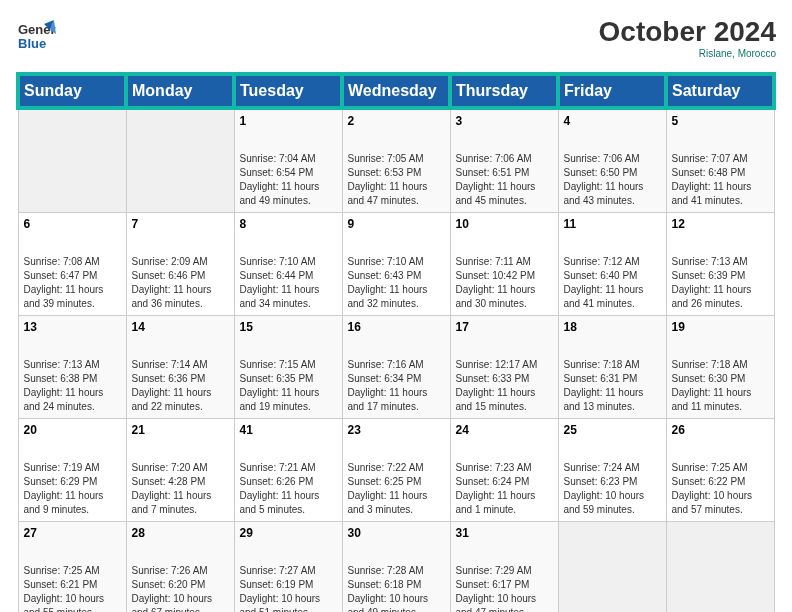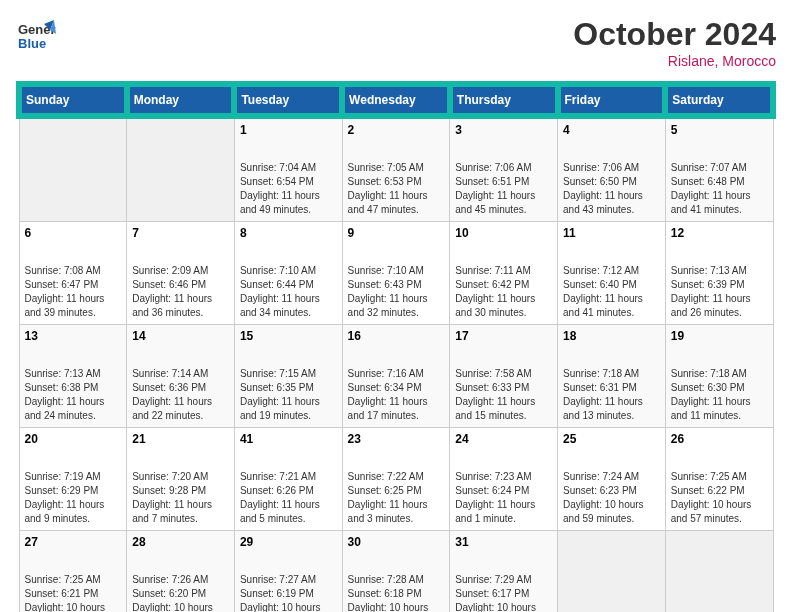--- a/index.html
+++ b/index.html
@@ -18,40 +18,40 @@
     }
     .logo {
       display: flex;
       align-items: center;
       gap: 4px;
     }
     .title-block {
       text-align: right;
     }
     .month-title {
-      font-size: 32px;
+      font-size: 28px;
       font-weight: bold;
       color: #333;
     }
     .subtitle {
-      font-size: 14px;
-      color: #be185d;
+      font-size: 10px;
+      color: #0f766e;
     }
     table {
       width: 100%;
       border-collapse: collapse;
       font-size: 11px;
     }
     thead tr th {
       background-color: #1a5fa8;
       color: #fff;
       padding: 6px 4px;
       text-align: left;
-      font-size: 12px;
-      border: 6px solid #14b8a6;
+      font-size: 16px;
+      border: 4px solid #14b8a6;
     }
     tbody tr td {
       border: 1px solid #ccc;
       vertical-align: top;
       padding: 4px 5px;
       height: 85px;
       width: calc(100% / 7);
       background: #fff;
     }
     tbody tr:nth-child(odd) td {
@@ -180,21 +180,21 @@
         <div class="day-info">
           <span>Sunrise: 7:10 AM</span><br>
           <span>Sunset: 6:43 PM</span><br>
           <span>Daylight: 11 hours and 32 minutes.</span>
         </div>
         </td>
         <td>
           <span class="day-number">10</span>
         <div class="day-info">
           <span>Sunrise: 7:11 AM</span><br>
-          <span>Sunset: 6:42 PM</span><br>
+          <span>Sunset: 10:42 PM</span><br>
           <span>Daylight: 11 hours and 30 minutes.</span>
         </div>
         </td>
         <td>
           <span class="day-number">11</span>
         <div class="day-info">
           <span>Sunrise: 7:12 AM</span><br>
           <span>Sunset: 6:40 PM</span><br>
           <span>Daylight: 11 hours and 41 minutes.</span>
         </div>
@@ -237,21 +237,21 @@
           <span class="day-number">16</span>
         <div class="day-info">
           <span>Sunrise: 7:16 AM</span><br>
           <span>Sunset: 6:34 PM</span><br>
           <span>Daylight: 11 hours and 17 minutes.</span>
         </div>
         </td>
         <td>
           <span class="day-number">17</span>
         <div class="day-info">
-          <span>Sunrise: 7:58 AM</span><br>
+          <span>Sunrise: 12:17 AM</span><br>
           <span>Sunset: 6:33 PM</span><br>
           <span>Daylight: 11 hours and 15 minutes.</span>
         </div>
         </td>
         <td>
           <span class="day-number">18</span>
         <div class="day-info">
           <span>Sunrise: 7:18 AM</span><br>
           <span>Sunset: 6:31 PM</span><br>
           <span>Daylight: 11 hours and 13 minutes.</span>
@@ -272,21 +272,21 @@
         <div class="day-info">
           <span>Sunrise: 7:19 AM</span><br>
           <span>Sunset: 6:29 PM</span><br>
           <span>Daylight: 11 hours and 9 minutes.</span>
         </div>
         </td>
         <td>
           <span class="day-number">21</span>
         <div class="day-info">
           <span>Sunrise: 7:20 AM</span><br>
-          <span>Sunset: 9:28 PM</span><br>
+          <span>Sunset: 4:28 PM</span><br>
           <span>Daylight: 11 hours and 7 minutes.</span>
         </div>
         </td>
         <td>
           <span class="day-number">41</span>
         <div class="day-info">
           <span>Sunrise: 7:21 AM</span><br>
           <span>Sunset: 6:26 PM</span><br>
           <span>Daylight: 11 hours and 5 minutes.</span>
         </div>

